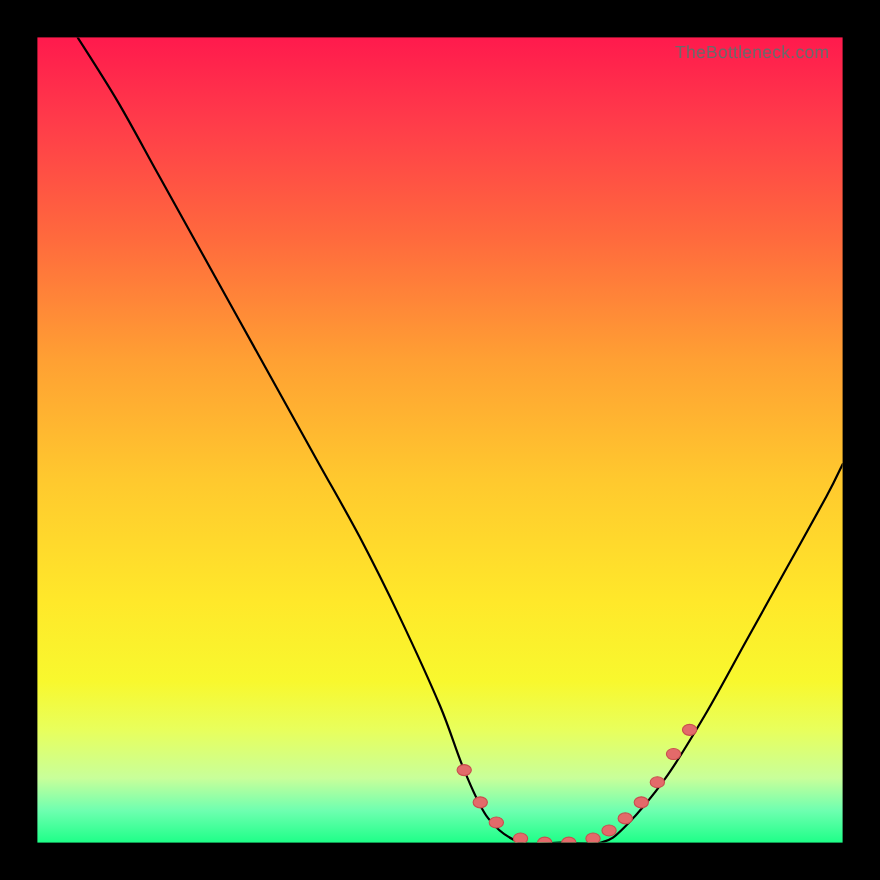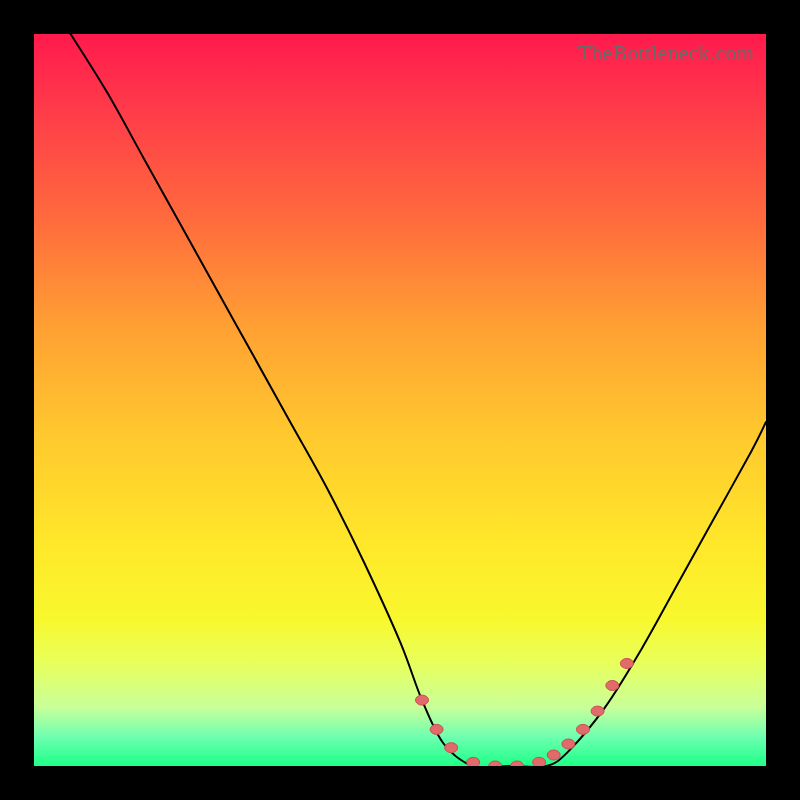--- a/index.html
+++ b/index.html
@@ -28,22 +28,22 @@
       #e8ff5c 86%,
       #c8ff9a 92%,
       #6fffb0 96%,
       #1eff88 100%
     );
   }
   .watermark {
     position: absolute;
     top: 6px;
     right: 12px;
-    font-family: Liberation Serif, serif;
-    font-size: 22px;
+    font-family: Liberation Sans, sans-serif;
+    font-size: 16px;
     color: #6a6a6a;
     letter-spacing: 0.2px;
     font-weight: 500;
   }
   svg.curve {
     position: absolute;
     left: 0; top: 0;
     width: 732px; height: 732px;
   }
   .dot {

